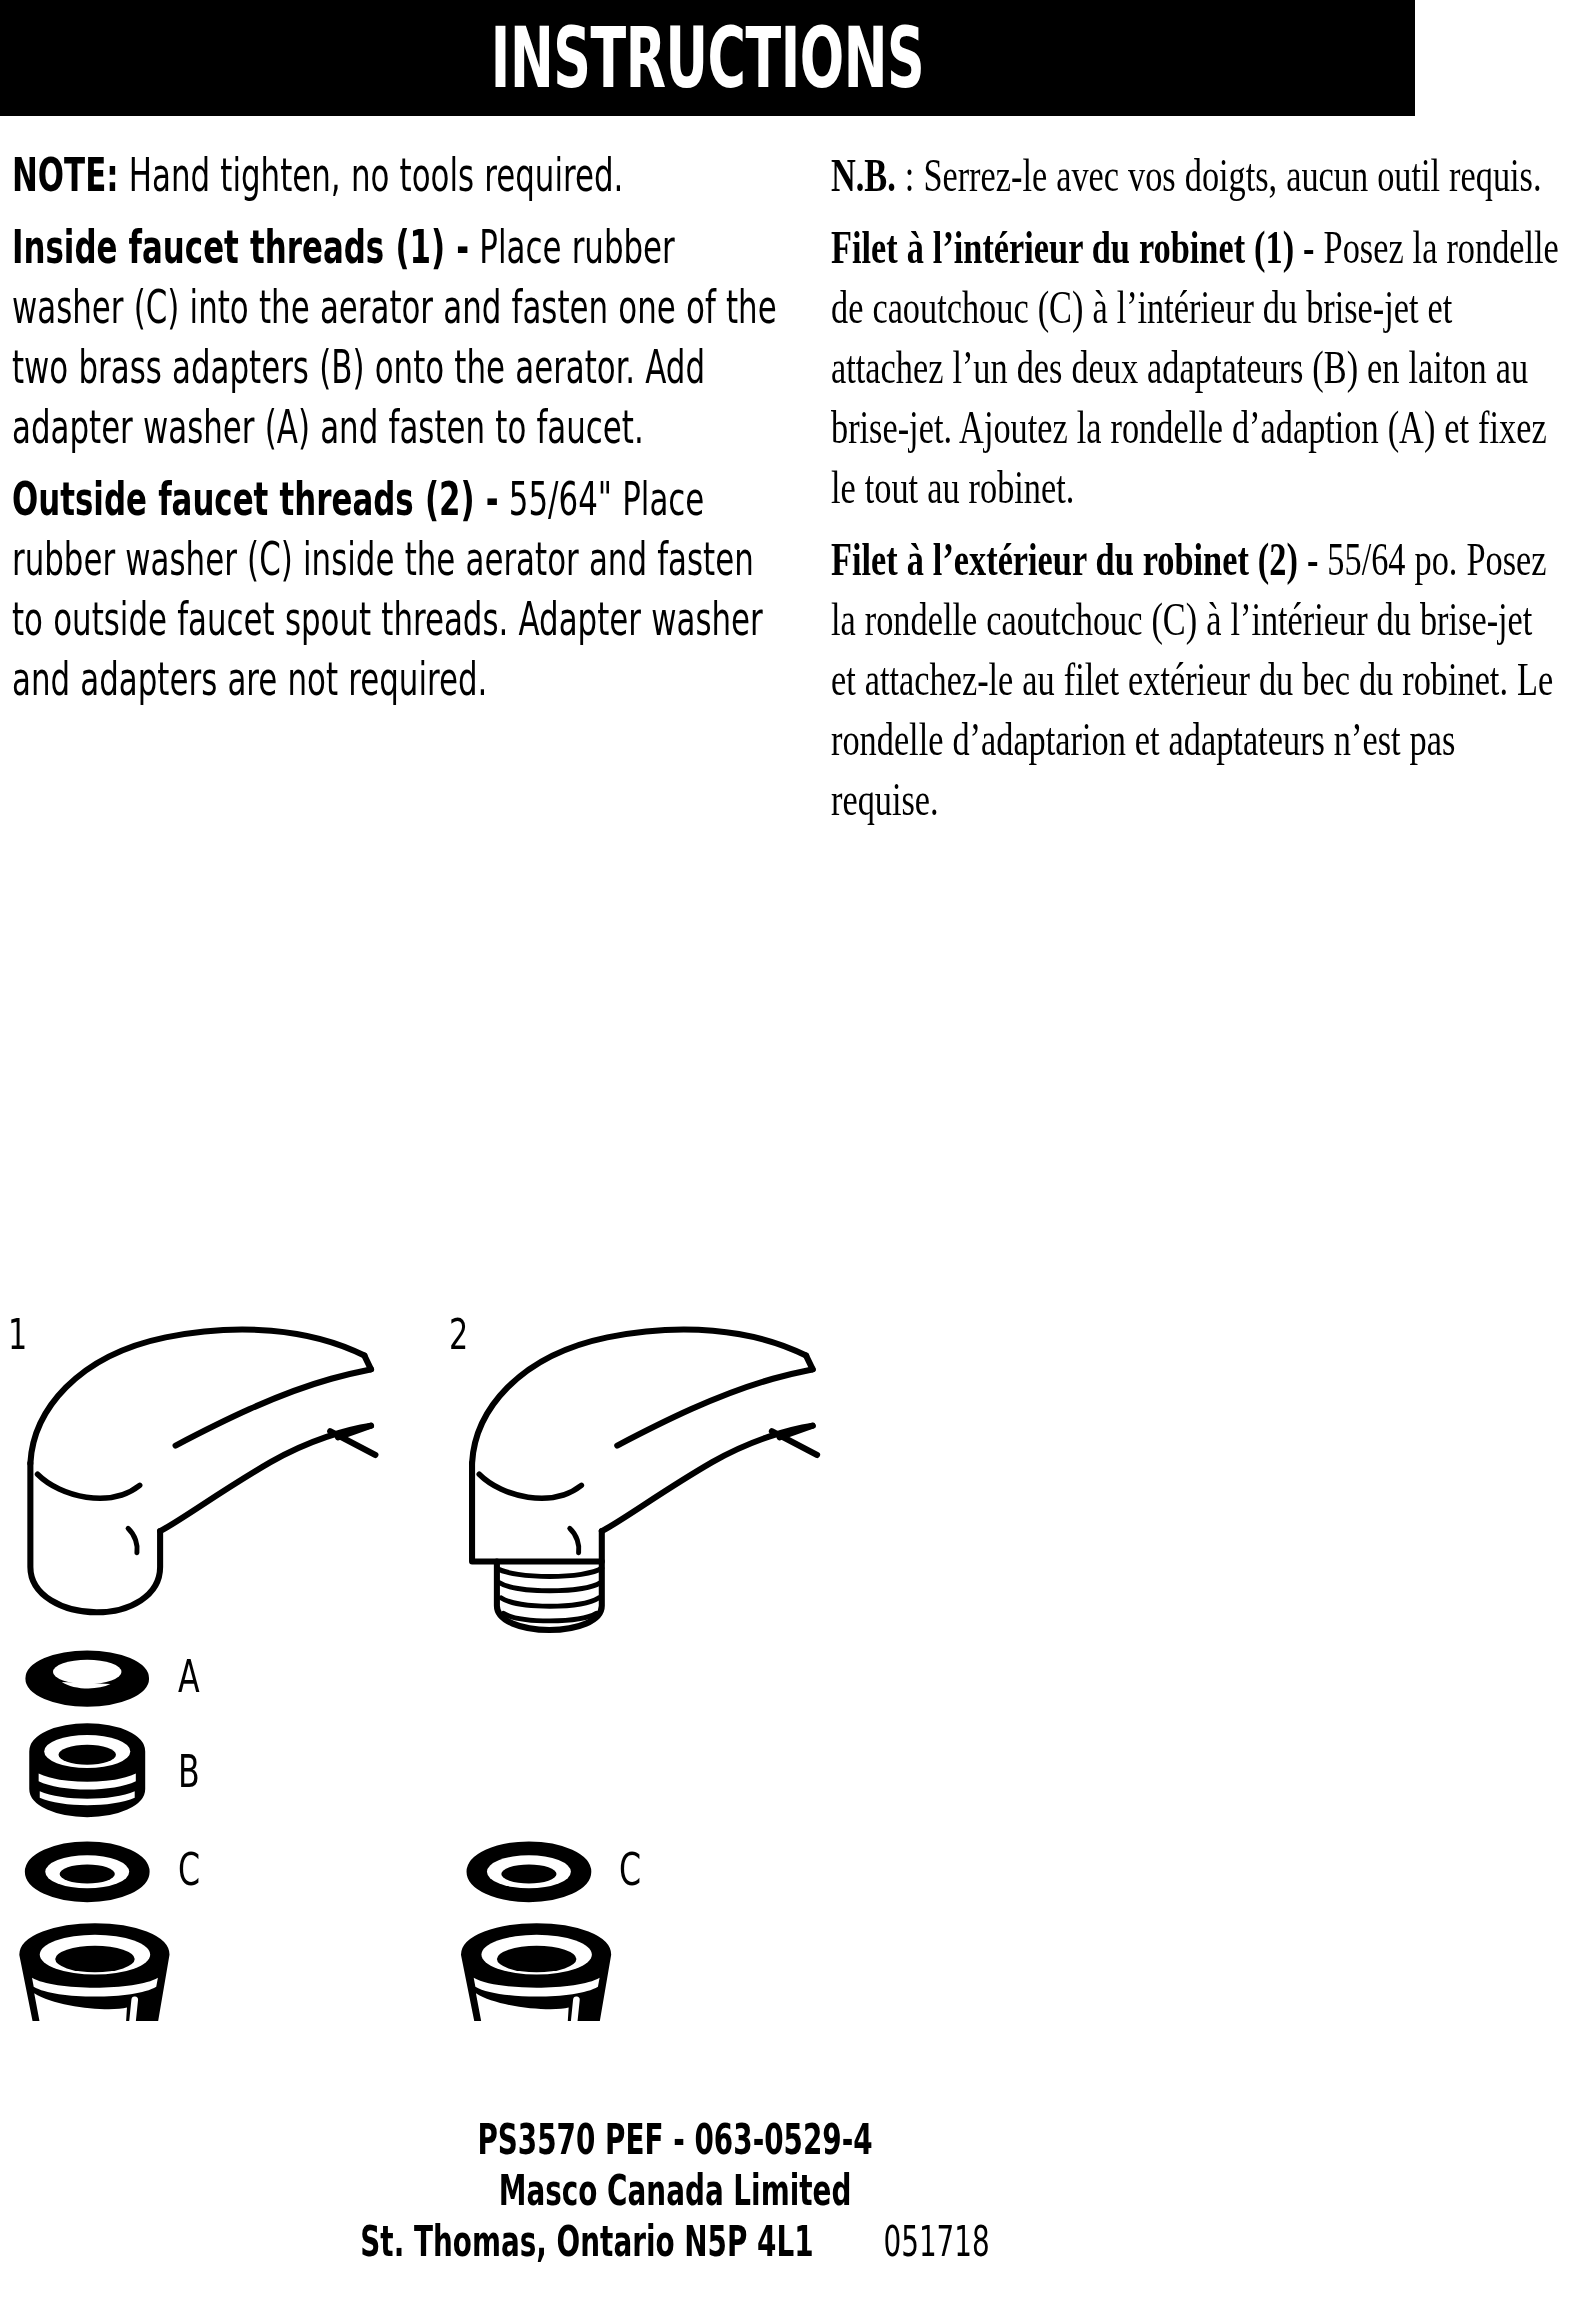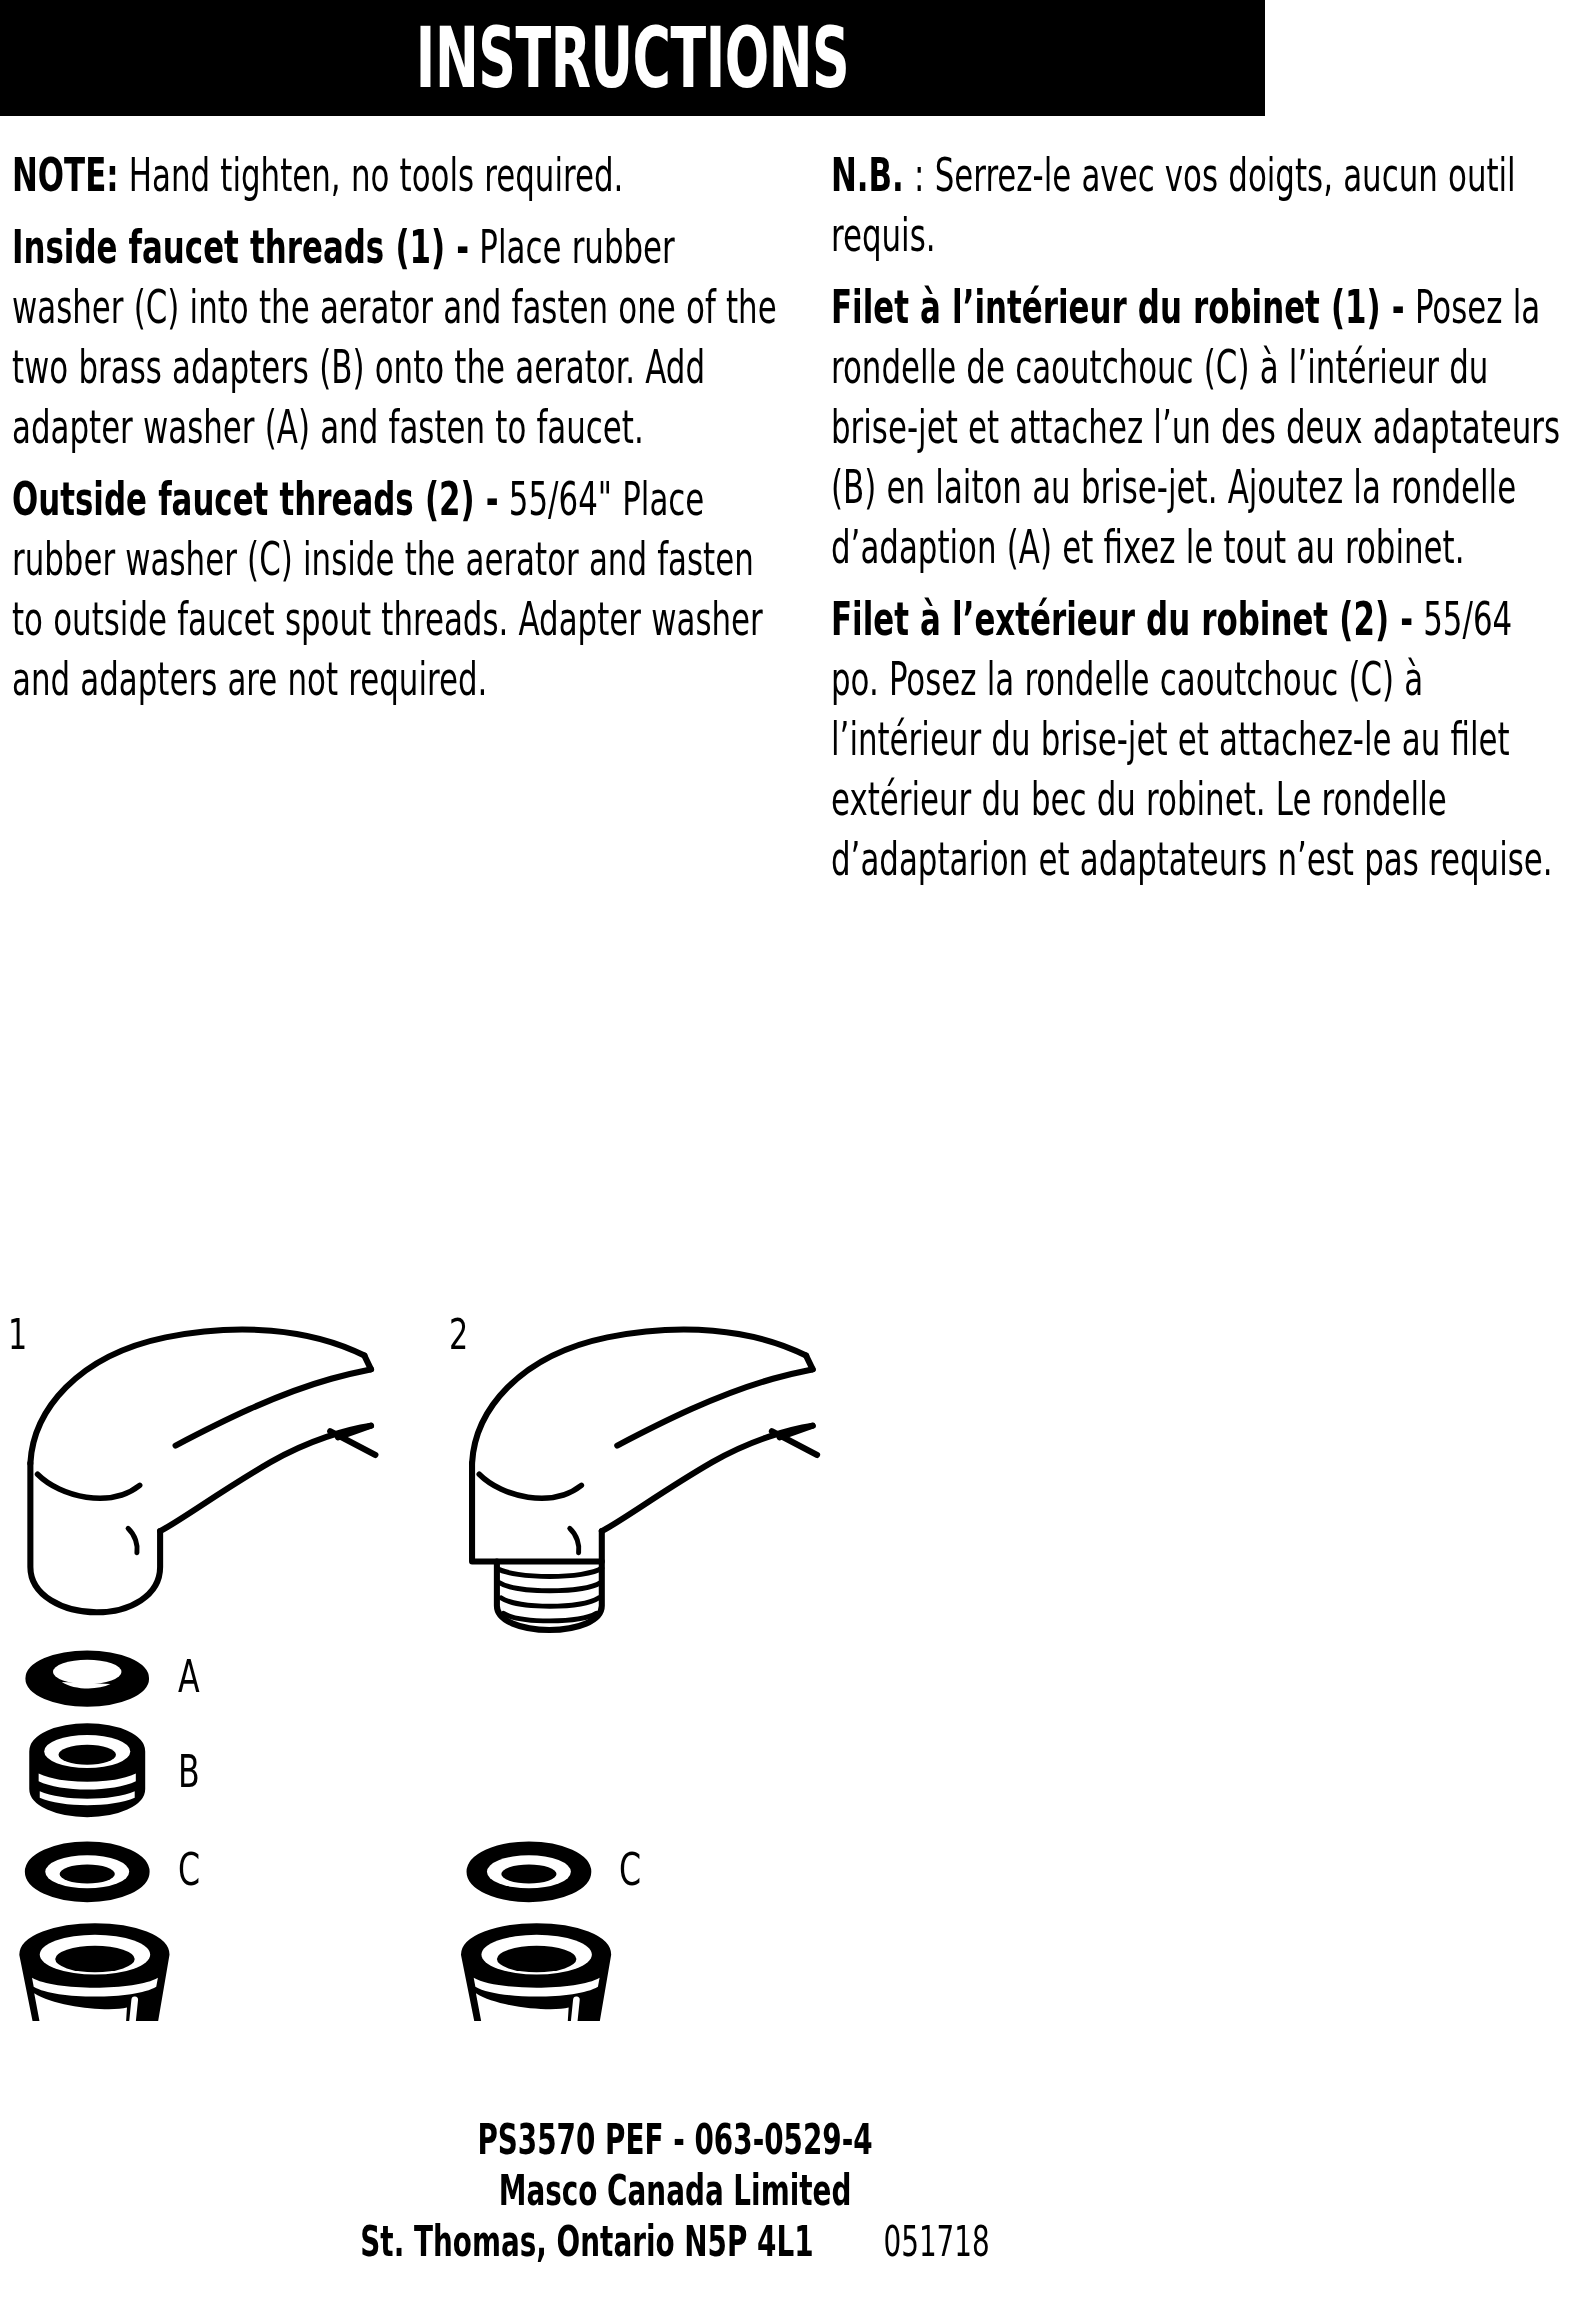--- a/index.html
+++ b/index.html
@@ -14,21 +14,21 @@
     font-family: "Liberation Sans Narrow", "DejaVu Sans Condensed", "Liberation Sans", sans-serif;
     color: #000000;
     overflow: hidden;
   }
 
   
   .header-banner {
     position: absolute;
     left: 0;
     top: 0;
-    width: 1265px;
+    width: 1415px;
     height: 116px;
     background: #000000;
     display: flex;
     align-items: center;
     justify-content: center;
   }
   .header-title {
     color: #ffffff;
     font-size: 83px;
     font-weight: bold;
@@ -45,21 +45,21 @@
     left: 0;
     top: 145px;
     width: 1573px;
     height: 1104px;
   }
   .col {
     position: absolute;
     top: 0;
   }
   .col-en { left: 12px; width: 773px; }
-  .col-fr { left: 831px; width: 734px; }
+  .col-fr { left: 831px; width: 734px; font-family: Liberation Serif, serif; }
 
   .para {
     font-size: 47px;
     line-height: 60px;
     margin: 0 0 12px 0;
     transform: scaleX(0.73);
     transform-origin: left top;
     width: 137%;
     text-align: left;
     word-spacing: 0.6px;

